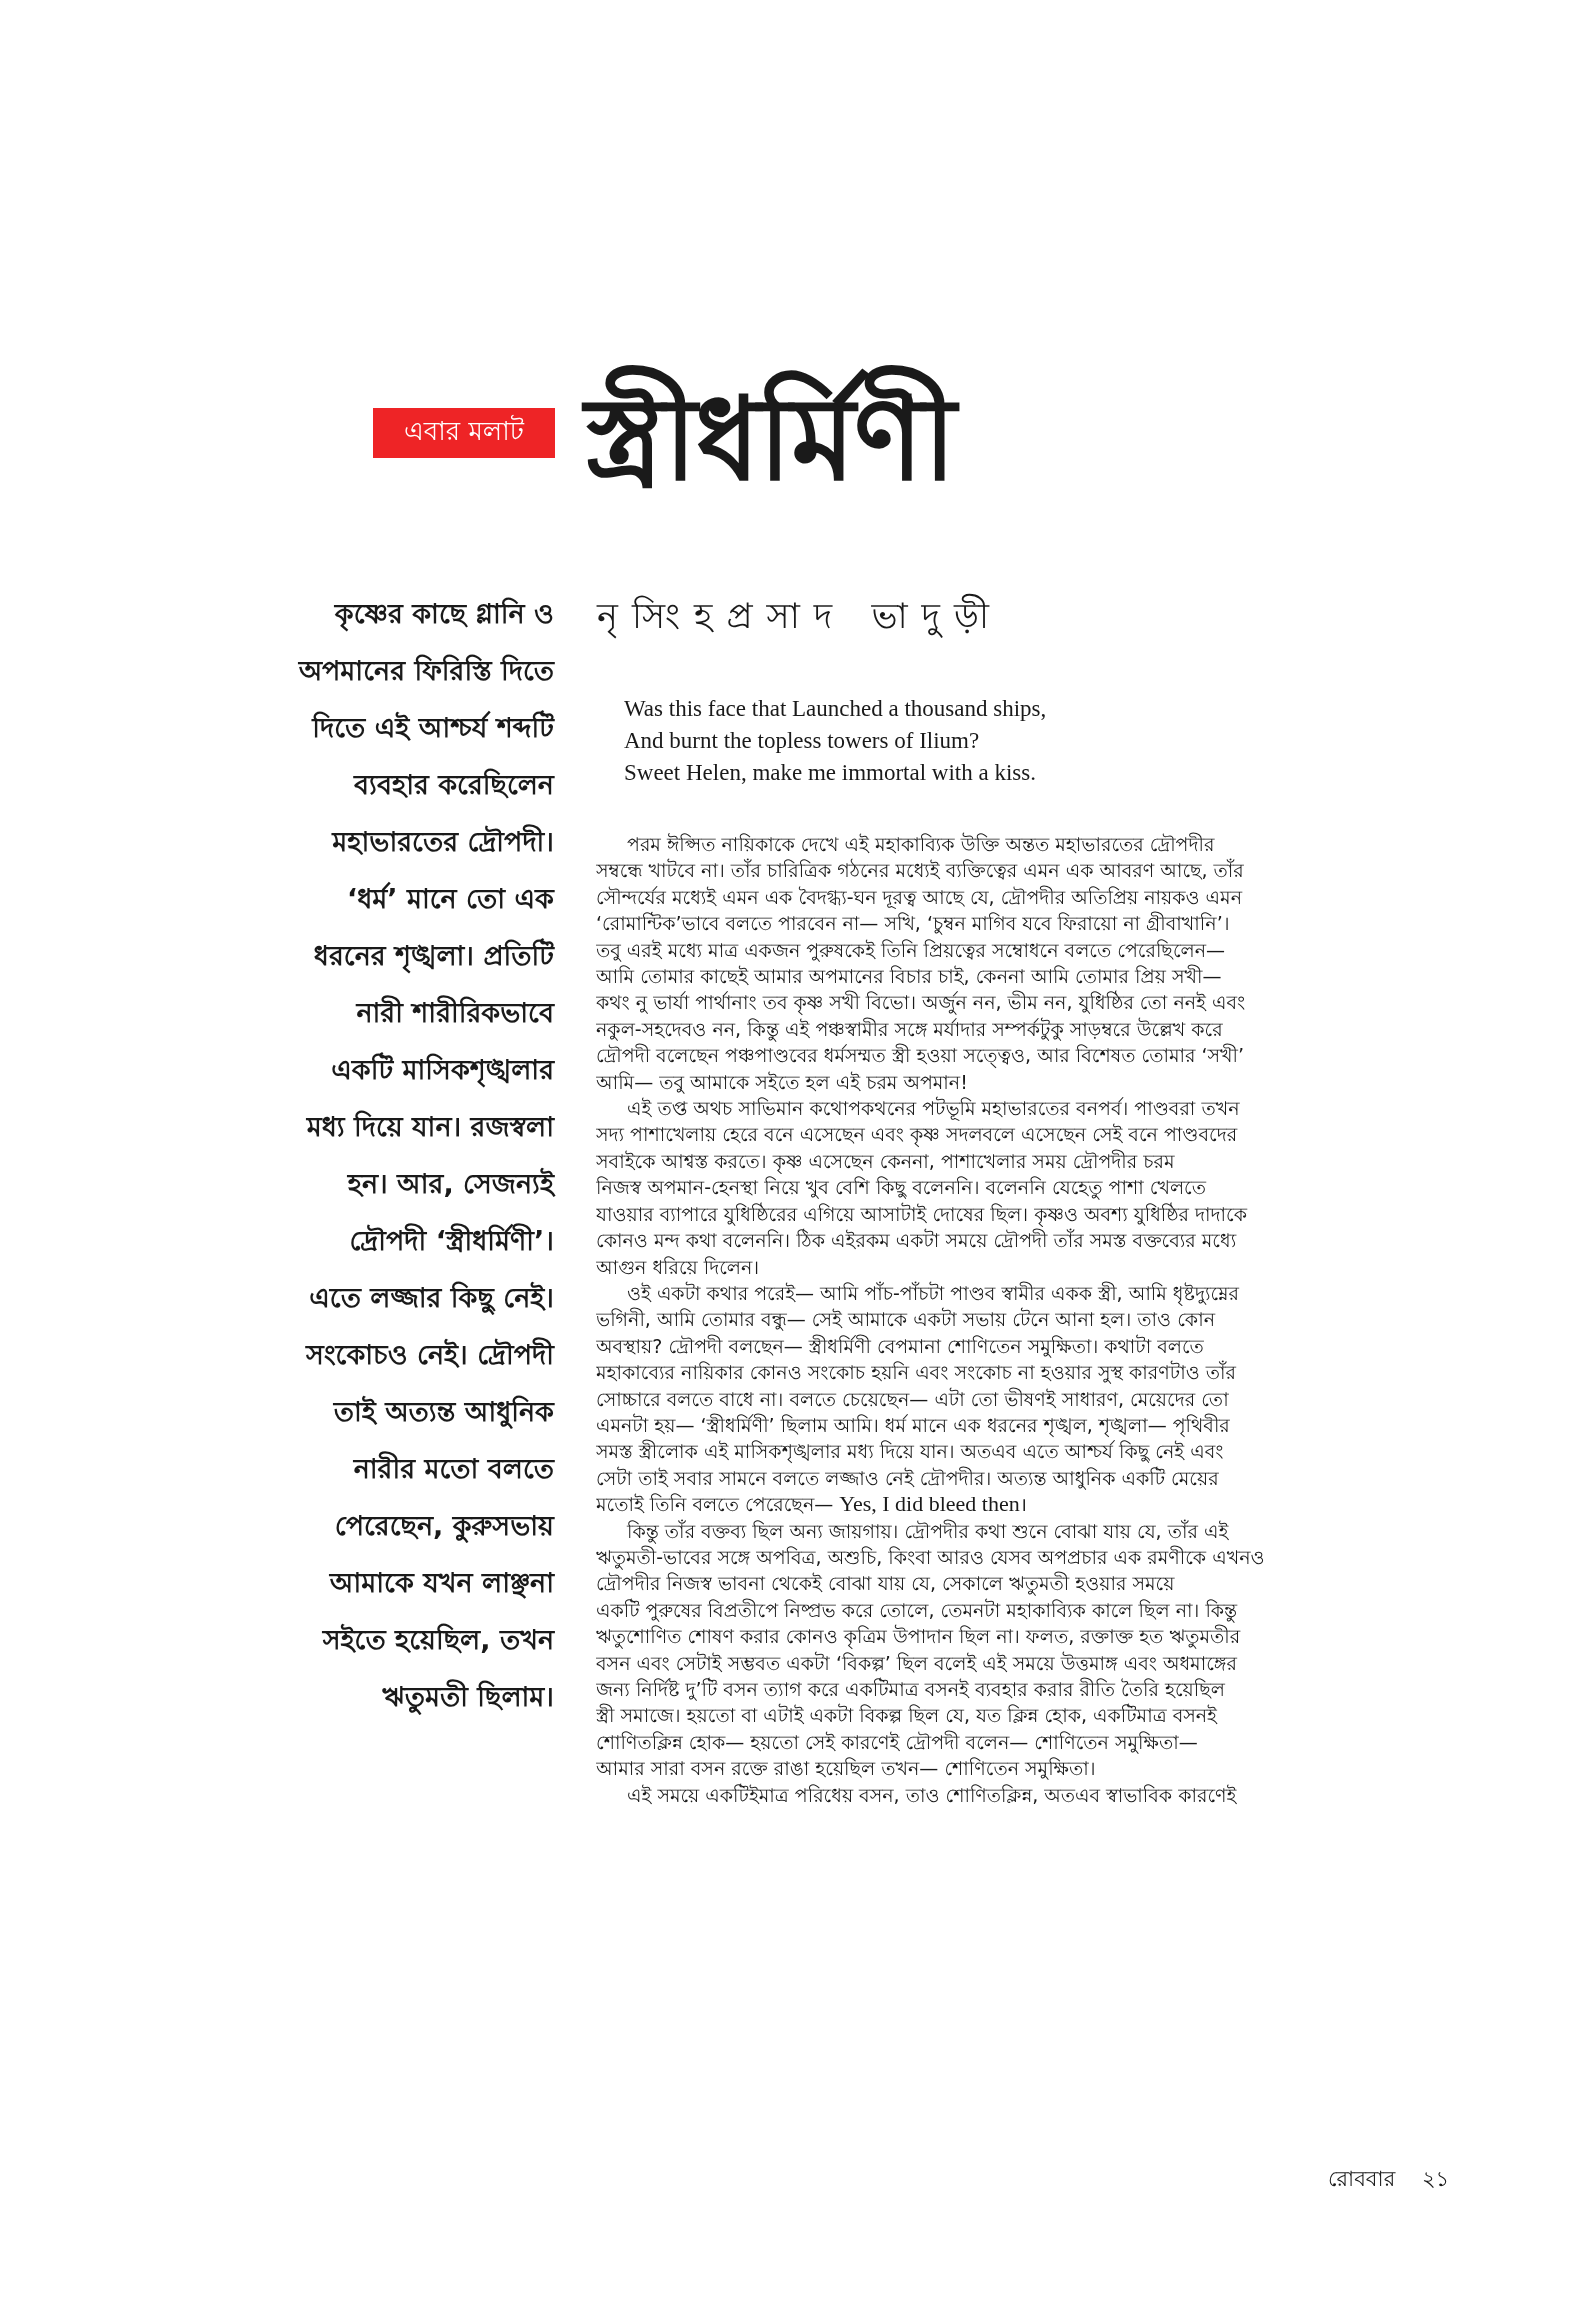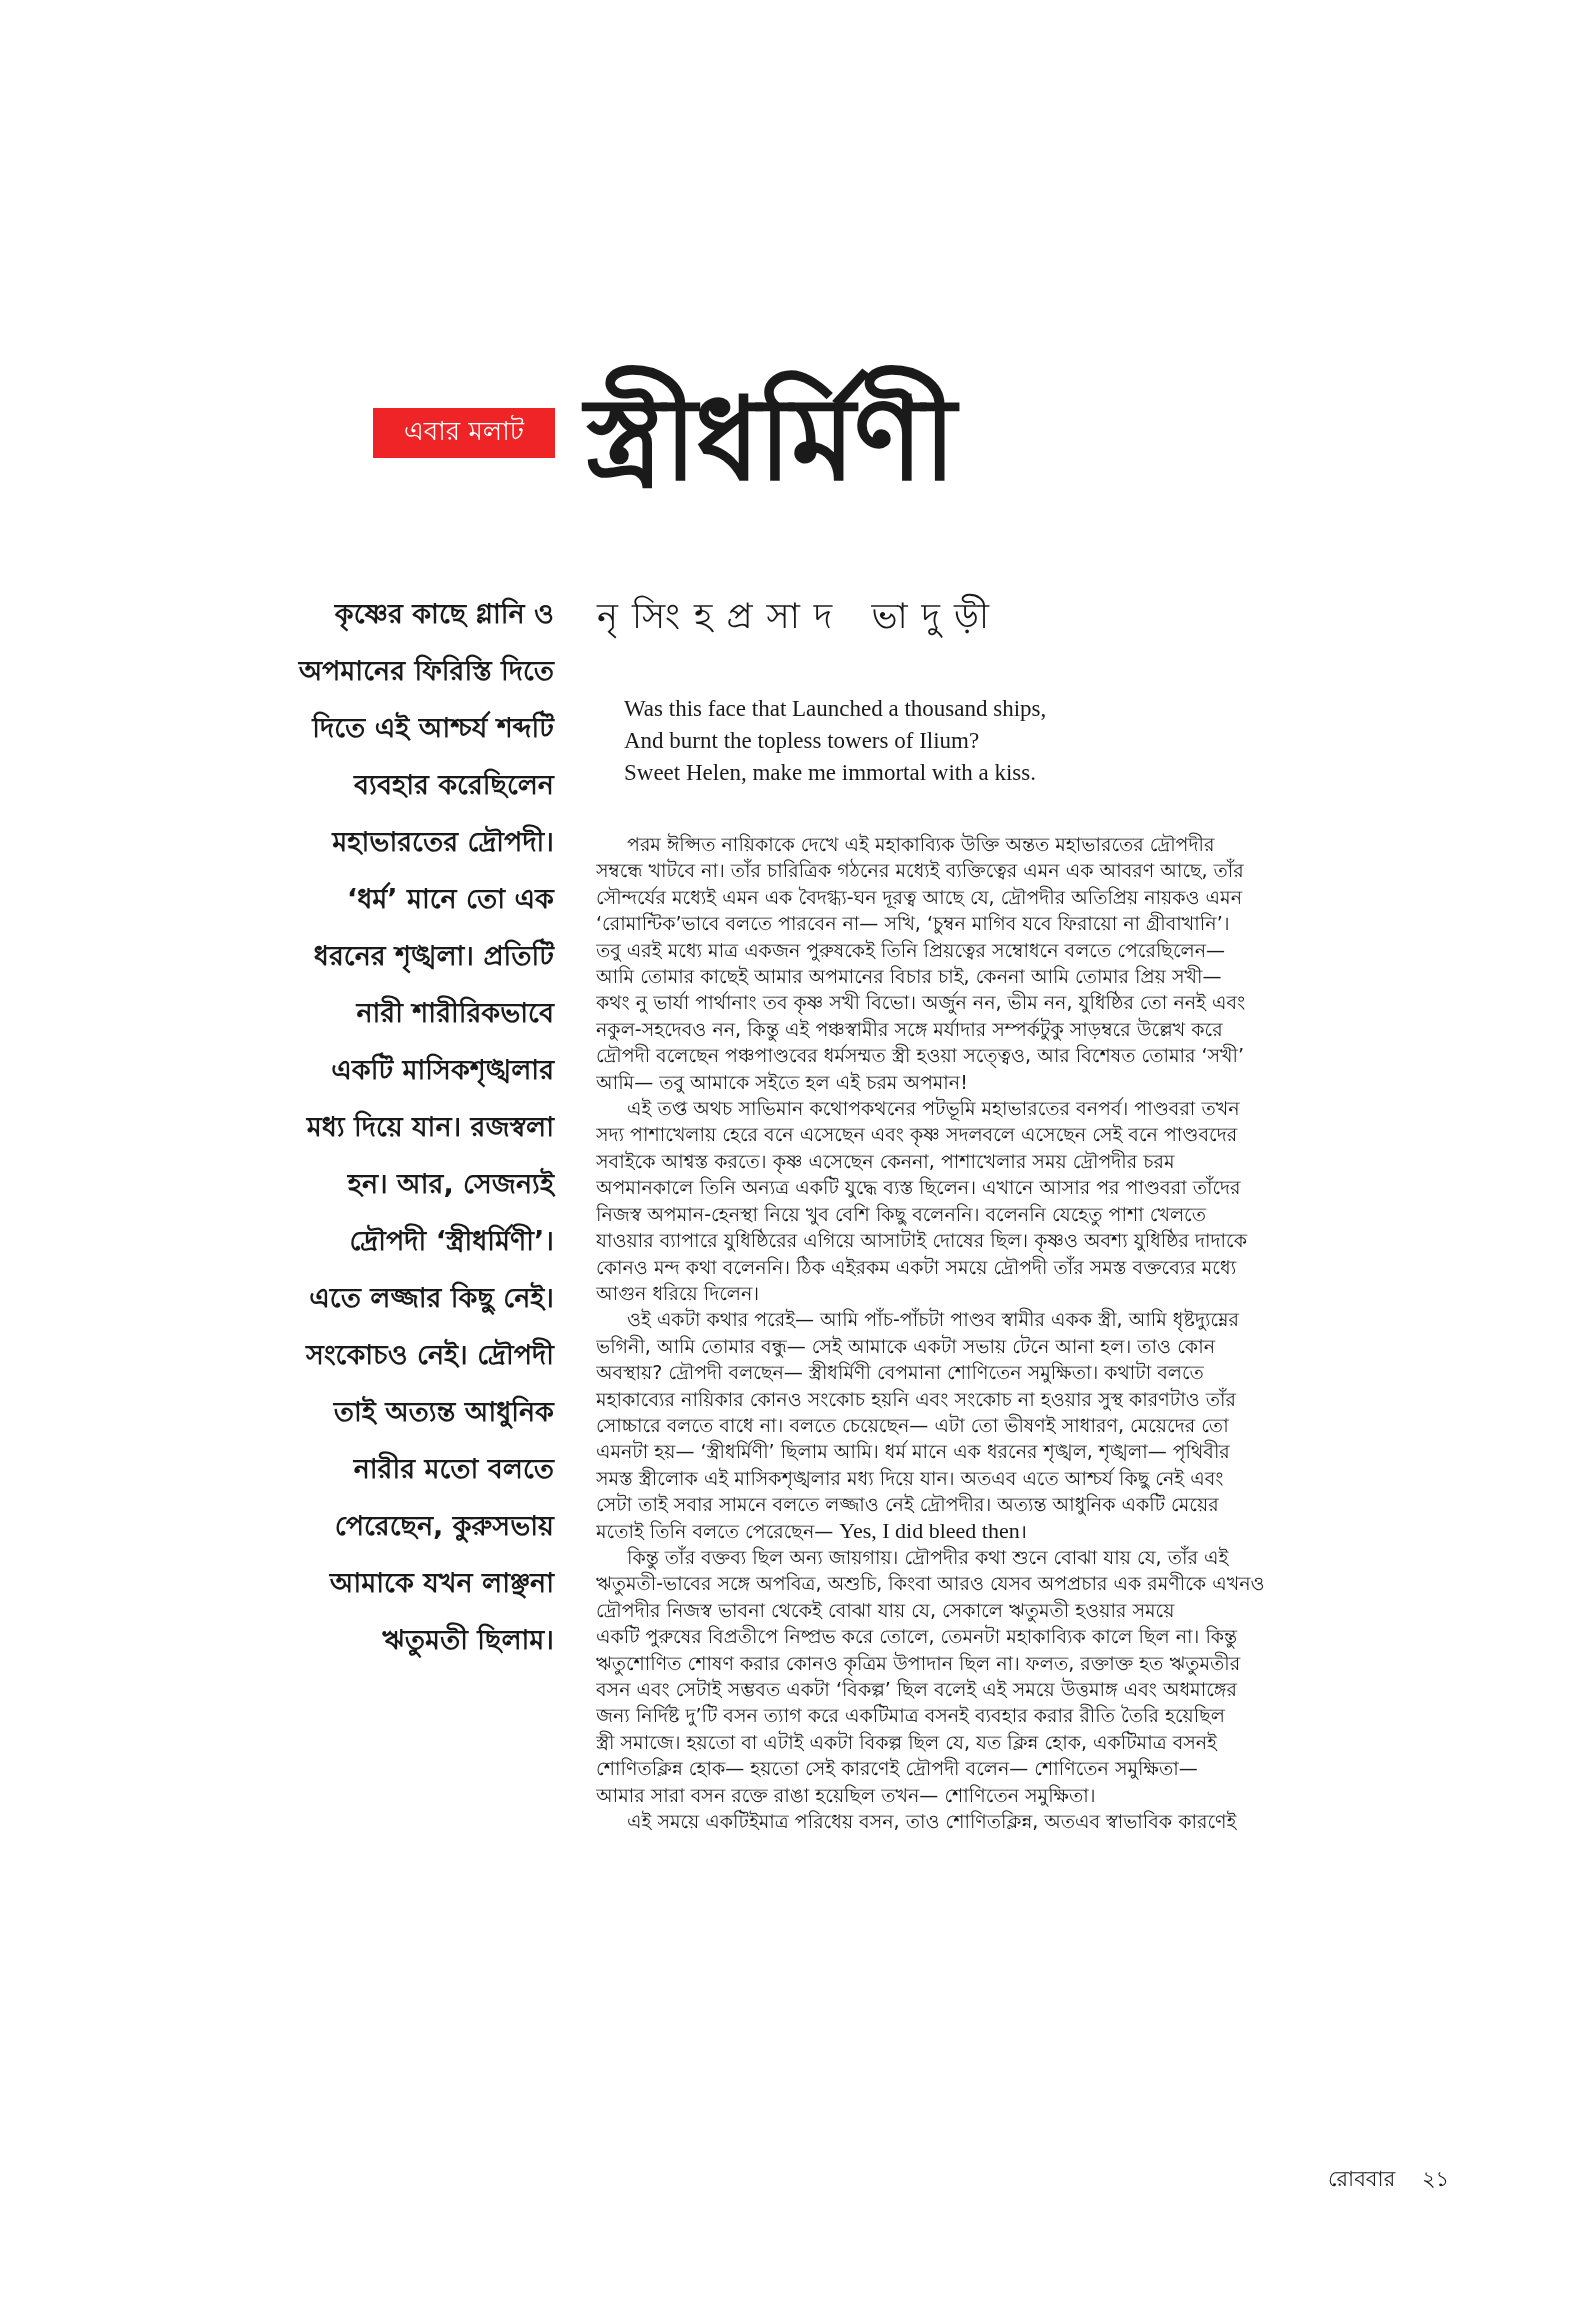--- a/index.html
+++ b/index.html
@@ -62,20 +62,21 @@
     <div>একটি মাসিকশৃঙ্খলার</div>
     <div>মধ্য দিয়ে যান। রজস্বলা</div>
     <div>হন। আর, সেজন্যই</div>
     <div>দ্রৌপদী ‘স্ত্রীধর্মিণী’।</div>
     <div>এতে লজ্জার কিছু নেই।</div>
     <div>সংকোচও নেই। দ্রৌপদী</div>
     <div>তাই অত্যন্ত আধুনিক</div>
     <div>নারীর মতো বলতে</div>
     <div>পেরেছেন, কুরুসভায়</div>
     <div>আমাকে যখন লাঞ্ছনা</div>
+    <div>সইতে হয়েছিল, তখন</div>
     <div>ঋতুমতী ছিলাম।</div>
   </div>
 
 <div class="author">নৃসিংহপ্রসাদ ভাদুড়ী</div>
 
 <div class="epigraph" id="epigraph">
     <div>Was this face that Launched a thousand ships,</div>
     <div>And burnt the topless towers of Ilium?</div>
     <div>Sweet Helen, make me immortal with a kiss.</div>
   </div>
@@ -87,21 +88,20 @@
     <div class="line"><span>‘রোমান্টিক’ভাবে বলতে পারবেন না— সখি, ‘চুম্বন মাগিব যবে ফিরায়ো না গ্রীবাখানি’।</span></div>
     <div class="line"><span>তবু এরই মধ্যে মাত্র একজন পুরুষকেই তিনি প্রিয়ত্বের সম্বোধনে বলতে পেরেছিলেন—</span></div>
     <div class="line"><span>আমি তোমার কাছেই আমার অপমানের বিচার চাই, কেননা আমি তোমার প্রিয় সখী—</span></div>
     <div class="line"><span>কথং নু ভার্যা পার্থানাং তব কৃষ্ণ সখী বিভো। অর্জুন নন, ভীম নন, যুধিষ্ঠির তো ননই এবং</span></div>
     <div class="line"><span>নকুল-সহদেবও নন, কিন্তু এই পঞ্চস্বামীর সঙ্গে মর্যাদার সম্পর্কটুকু সাড়ম্বরে উল্লেখ করে</span></div>
     <div class="line"><span>দ্রৌপদী বলেছেন পঞ্চপাণ্ডবের ধর্মসম্মত স্ত্রী হওয়া সত্ত্বেও, আর বিশেষত তোমার ‘সখী’</span></div>
     <div class="line"><span>আমি— তবু আমাকে সইতে হল এই চরম অপমান!</span></div>
     <div class="line indent"><span>এই তপ্ত অথচ সাভিমান কথোপকথনের পটভূমি মহাভারতের বনপর্ব। পাণ্ডবরা তখন</span></div>
     <div class="line"><span>সদ্য পাশাখেলায় হেরে বনে এসেছেন এবং কৃষ্ণ সদলবলে এসেছেন সেই বনে পাণ্ডবদের</span></div>
     <div class="line"><span>সবাইকে আশ্বস্ত করতে। কৃষ্ণ এসেছেন কেননা, পাশাখেলার সময় দ্রৌপদীর চরম</span></div>
-    <div class="line"><span>অপমানকালে তিনি অন্যত্র একটি যুদ্ধে ব্যস্ত ছিলেন। এখানে আসার পর পাণ্ডবরা তাঁদের</span></div>
     <div class="line"><span>নিজস্ব অপমান-হেনস্থা নিয়ে খুব বেশি কিছু বলেননি। বলেননি যেহেতু পাশা খেলতে</span></div>
     <div class="line"><span>যাওয়ার ব্যাপারে যুধিষ্ঠিরের এগিয়ে আসাটাই দোষের ছিল। কৃষ্ণও অবশ্য যুধিষ্ঠির দাদাকে</span></div>
     <div class="line"><span>কোনও মন্দ কথা বলেননি। ঠিক এইরকম একটা সময়ে দ্রৌপদী তাঁর সমস্ত বক্তব্যের মধ্যে</span></div>
     <div class="line"><span>আগুন ধরিয়ে দিলেন।</span></div>
     <div class="line indent"><span>ওই একটা কথার পরেই— আমি পাঁচ-পাঁচটা পাণ্ডব স্বামীর একক স্ত্রী, আমি ধৃষ্টদ্যুম্নের</span></div>
     <div class="line"><span>ভগিনী, আমি তোমার বন্ধু— সেই আমাকে একটা সভায় টেনে আনা হল। তাও কোন</span></div>
     <div class="line"><span>অবস্থায়? দ্রৌপদী বলছেন— স্ত্রীধর্মিণী বেপমানা শোণিতেন সমুক্ষিতা। কথাটা বলতে</span></div>
     <div class="line"><span>মহাকাব্যের নায়িকার কোনও সংকোচ হয়নি এবং সংকোচ না হওয়ার সুস্থ কারণটাও তাঁর</span></div>
     <div class="line"><span>সোচ্চারে বলতে বাধে না। বলতে চেয়েছেন— এটা তো ভীষণই সাধারণ, মেয়েদের তো</span></div>
     <div class="line"><span>এমনটা হয়— ‘স্ত্রীধর্মিণী’ ছিলাম আমি। ধর্ম মানে এক ধরনের শৃঙ্খল, শৃঙ্খলা— পৃথিবীর</span></div>

